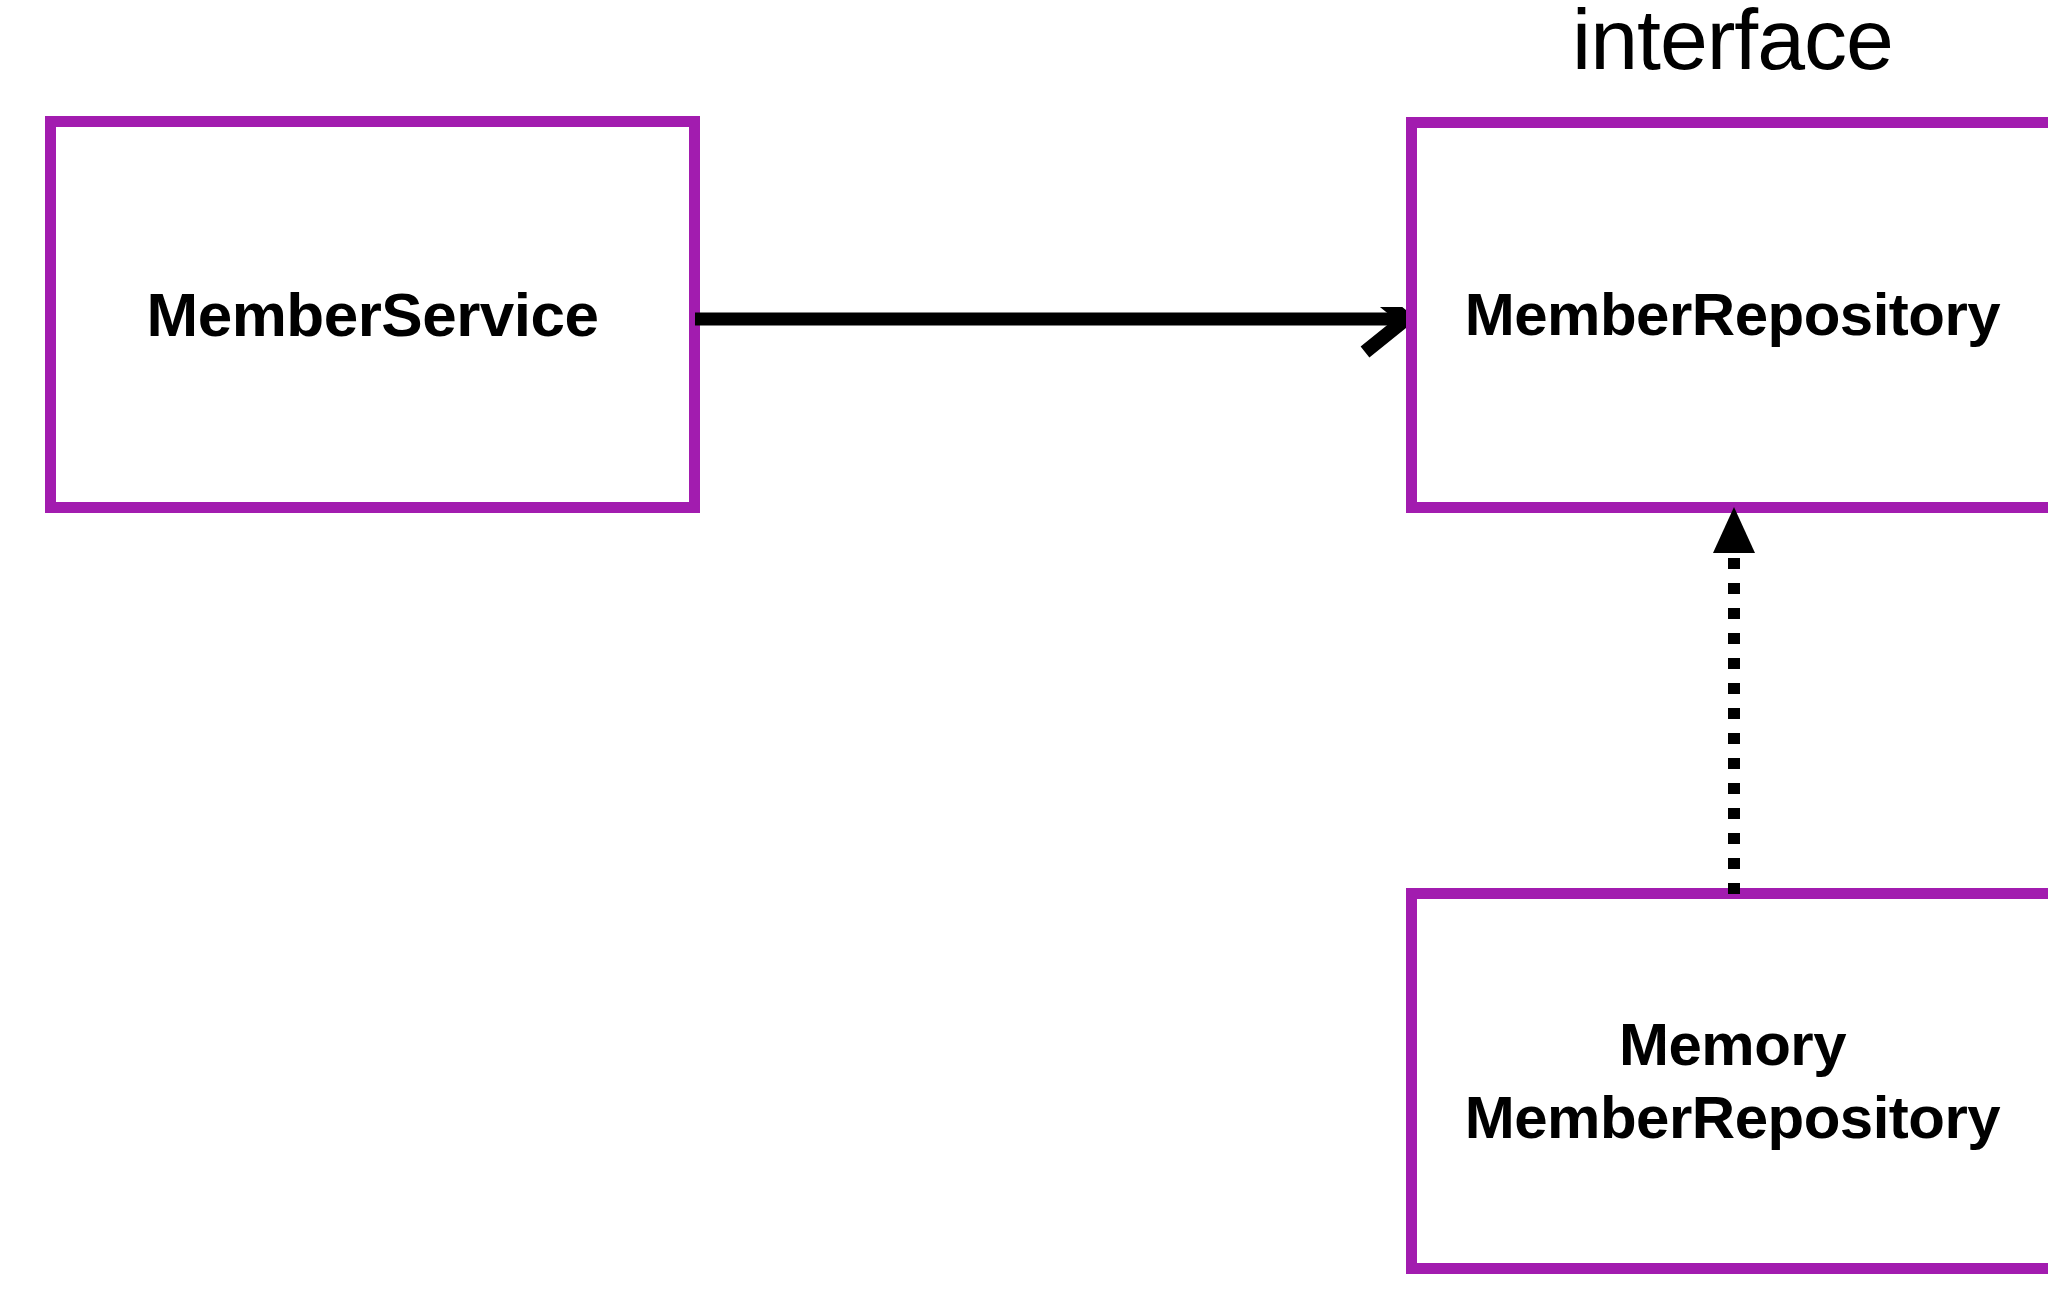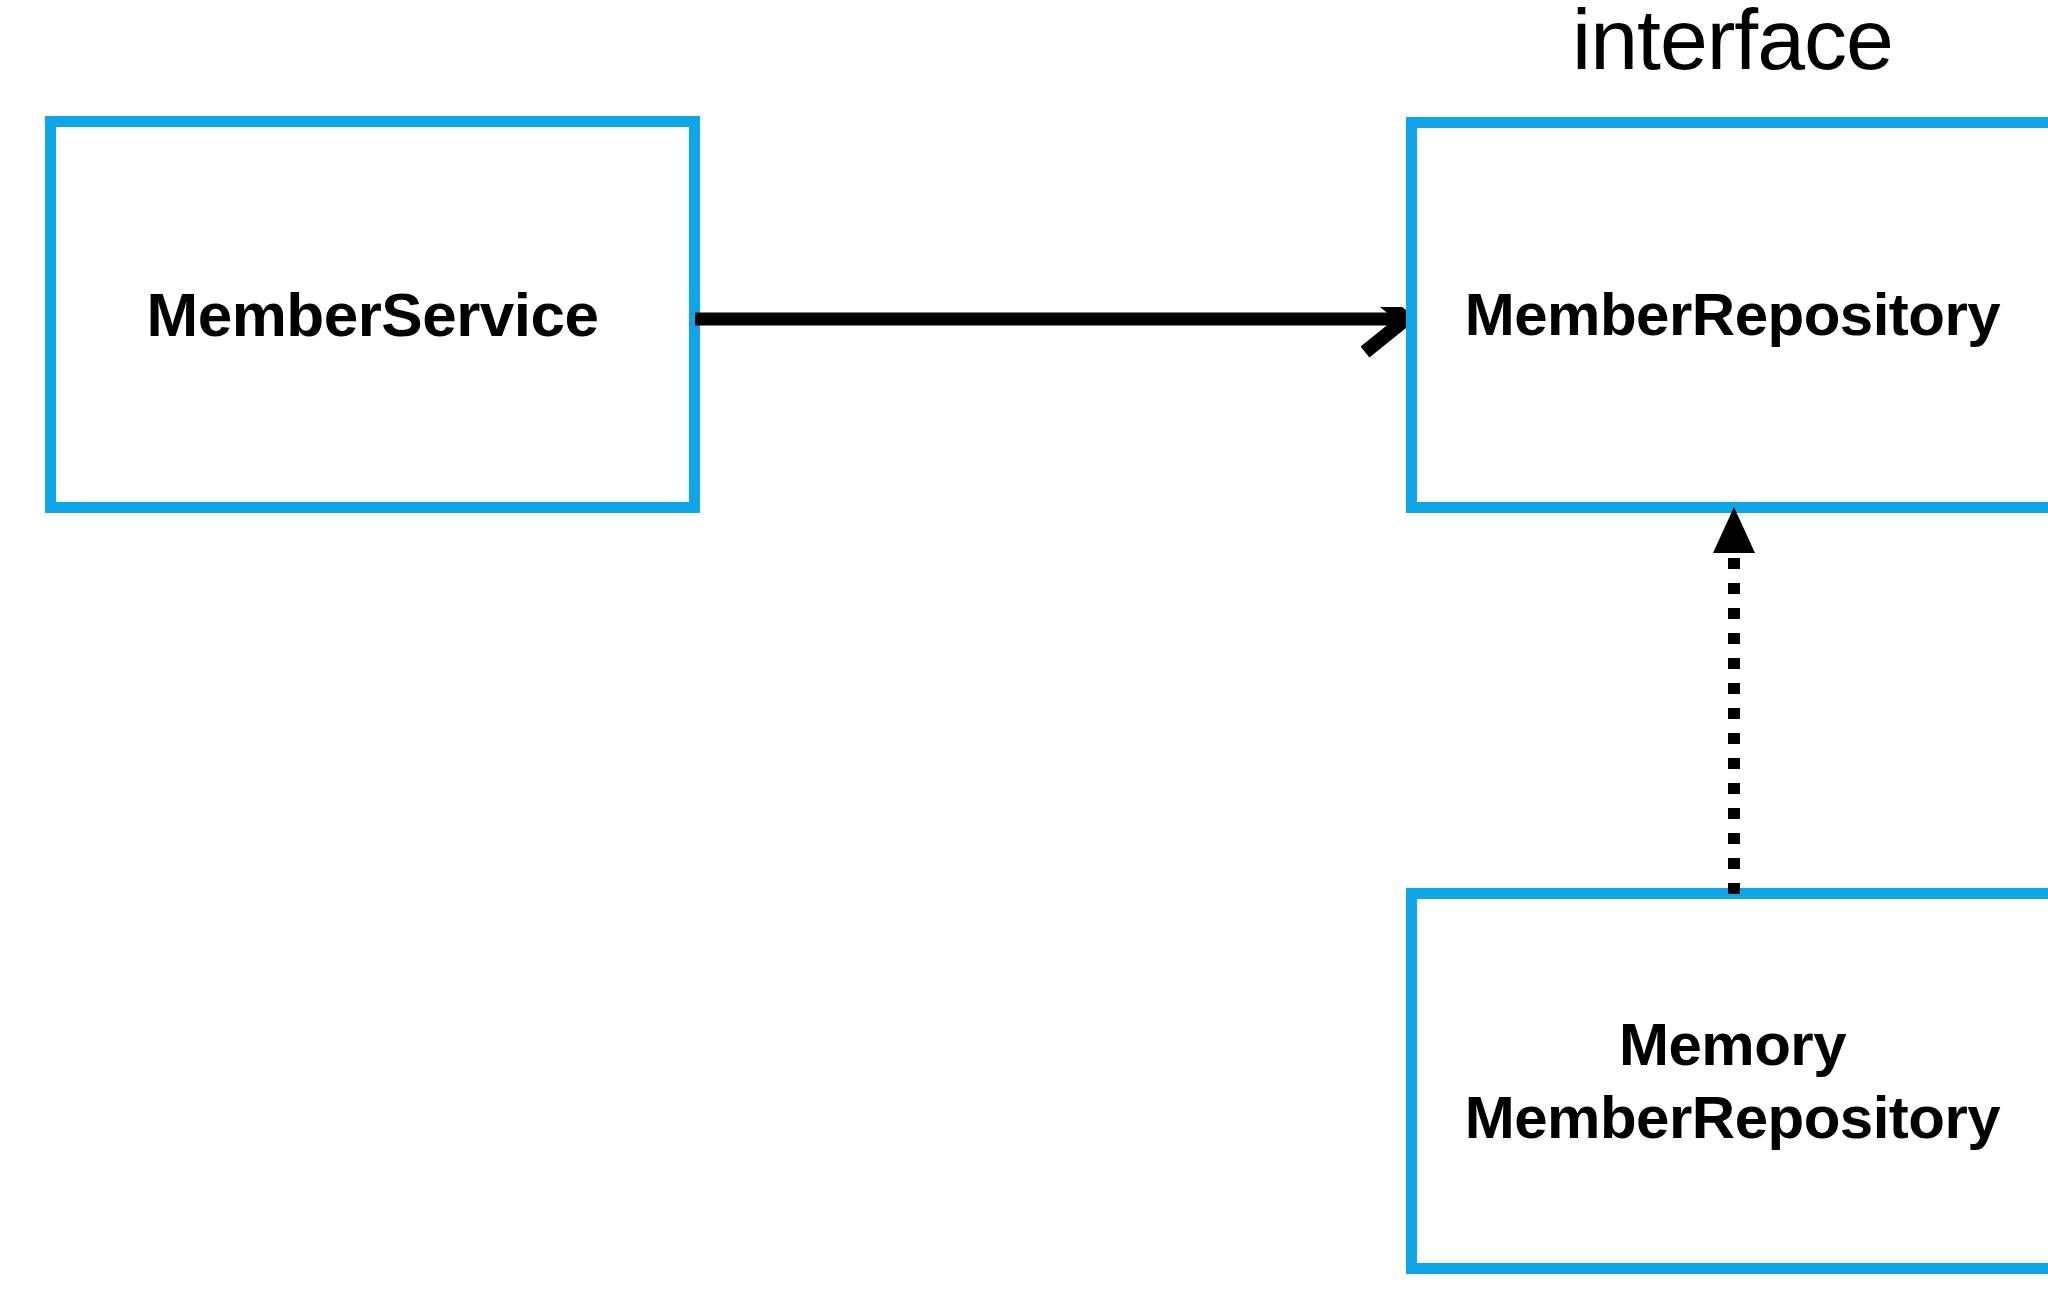--- a/index.html
+++ b/index.html
@@ -16,21 +16,21 @@
     width: 2048px;
     height: 1294px;
     background: #ffffff;
     overflow: hidden;
     margin-left: 23px;
   }
   .uml-box {
     position: absolute;
     box-sizing: border-box;
     background: #ffffff;
-    border: 11px solid #0ea5e9;
+    border: 11px solid #a21caf;
     display: flex;
     align-items: center;
     justify-content: center;
     text-align: center;
   }
   .box-label {
     font-weight: bold;
     color: #000000;
     line-height: 1.22;
     white-space: pre-line;

